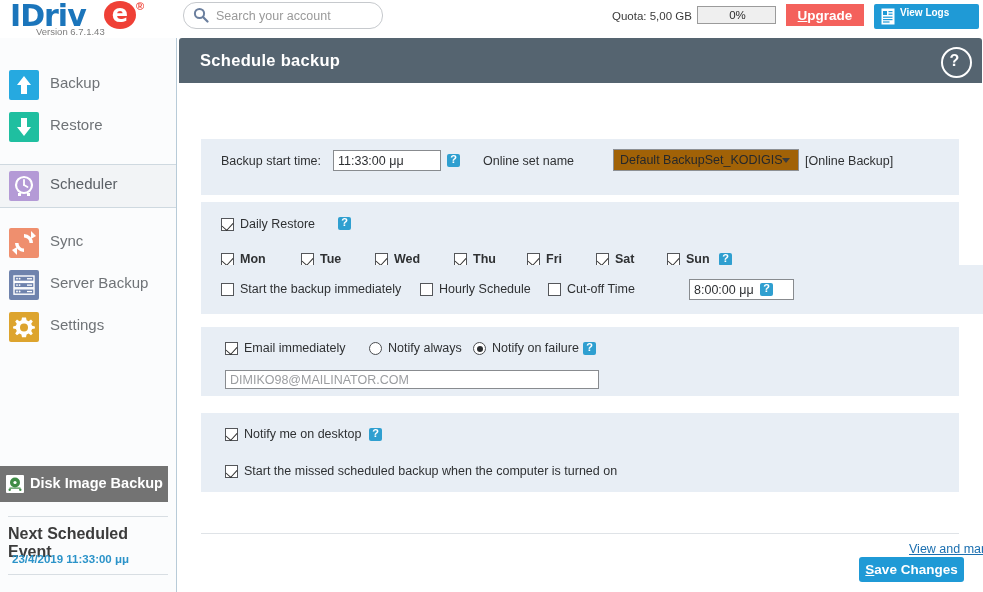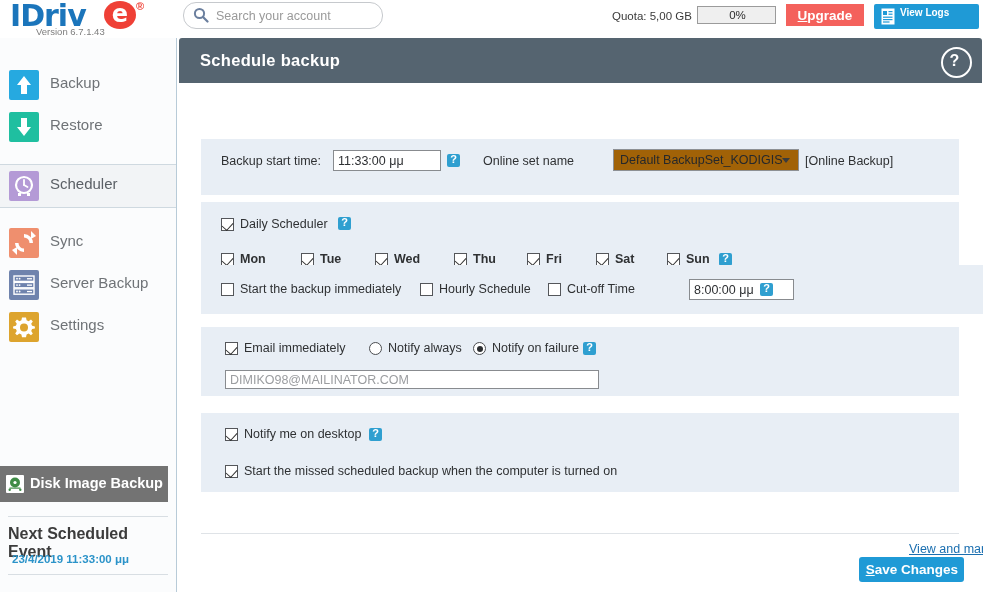--- a/index.html
+++ b/index.html
@@ -304,21 +304,20 @@
     white-space: nowrap;
   }
   #save-btn {
     position: absolute; left: 681px; top: 519px;
     width: 105px; height: 25px;
     background: #1f9ad6;
     border: none; border-radius: 3px;
     color: #fff; font-size: 13.5px; font-weight: bold;
     cursor: pointer;
     font-family: "Liberation Sans", sans-serif;
-    text-align: right;
   }
   #save-btn u { text-decoration: underline; }
   #bottom-rule {
     position: absolute; left: 23px; top: 495px;
     width: 758px; height: 1px; background: #dfe3e7;
   }
 </style>
 </head>
 <body>
 
@@ -477,21 +476,21 @@
       <span class="lbl" style="left:282px; top:15px;">Online set name</span>
       <div id="backupset-select">
         <span id="backupset-select-label">Default BackupSet_KODIGIS</span>
         <span id="backupset-arrow"></span>
       </div>
       <span class="lbl" style="left:604px; top:15px;">[Online Backup]</span>
     </div>
 
     <div class="section" style="top:164px; height:86px;">
       <div class="cb checked" style="left:20px; top:16px;"></div>
-      <span class="lbl" style="left:39px; top:15px;">Daily Scheduler</span>
+      <span class="lbl" style="left:39px; top:15px;">Daily Restore</span>
       <div class="helpicon" style="left:137px; top:15px;"></div>
 
       <div class="cb checked" style="left:20px; top:51px;"></div>
       <span class="lbl bold" style="left:39px; top:50px;">Mon</span>
 
       <div class="cb checked" style="left:100px; top:51px;"></div>
       <span class="lbl bold" style="left:119px; top:50px;">Tue</span>
 
       <div class="cb checked" style="left:174px; top:51px;"></div>
       <span class="lbl bold" style="left:193px; top:50px;">Wed</span>

